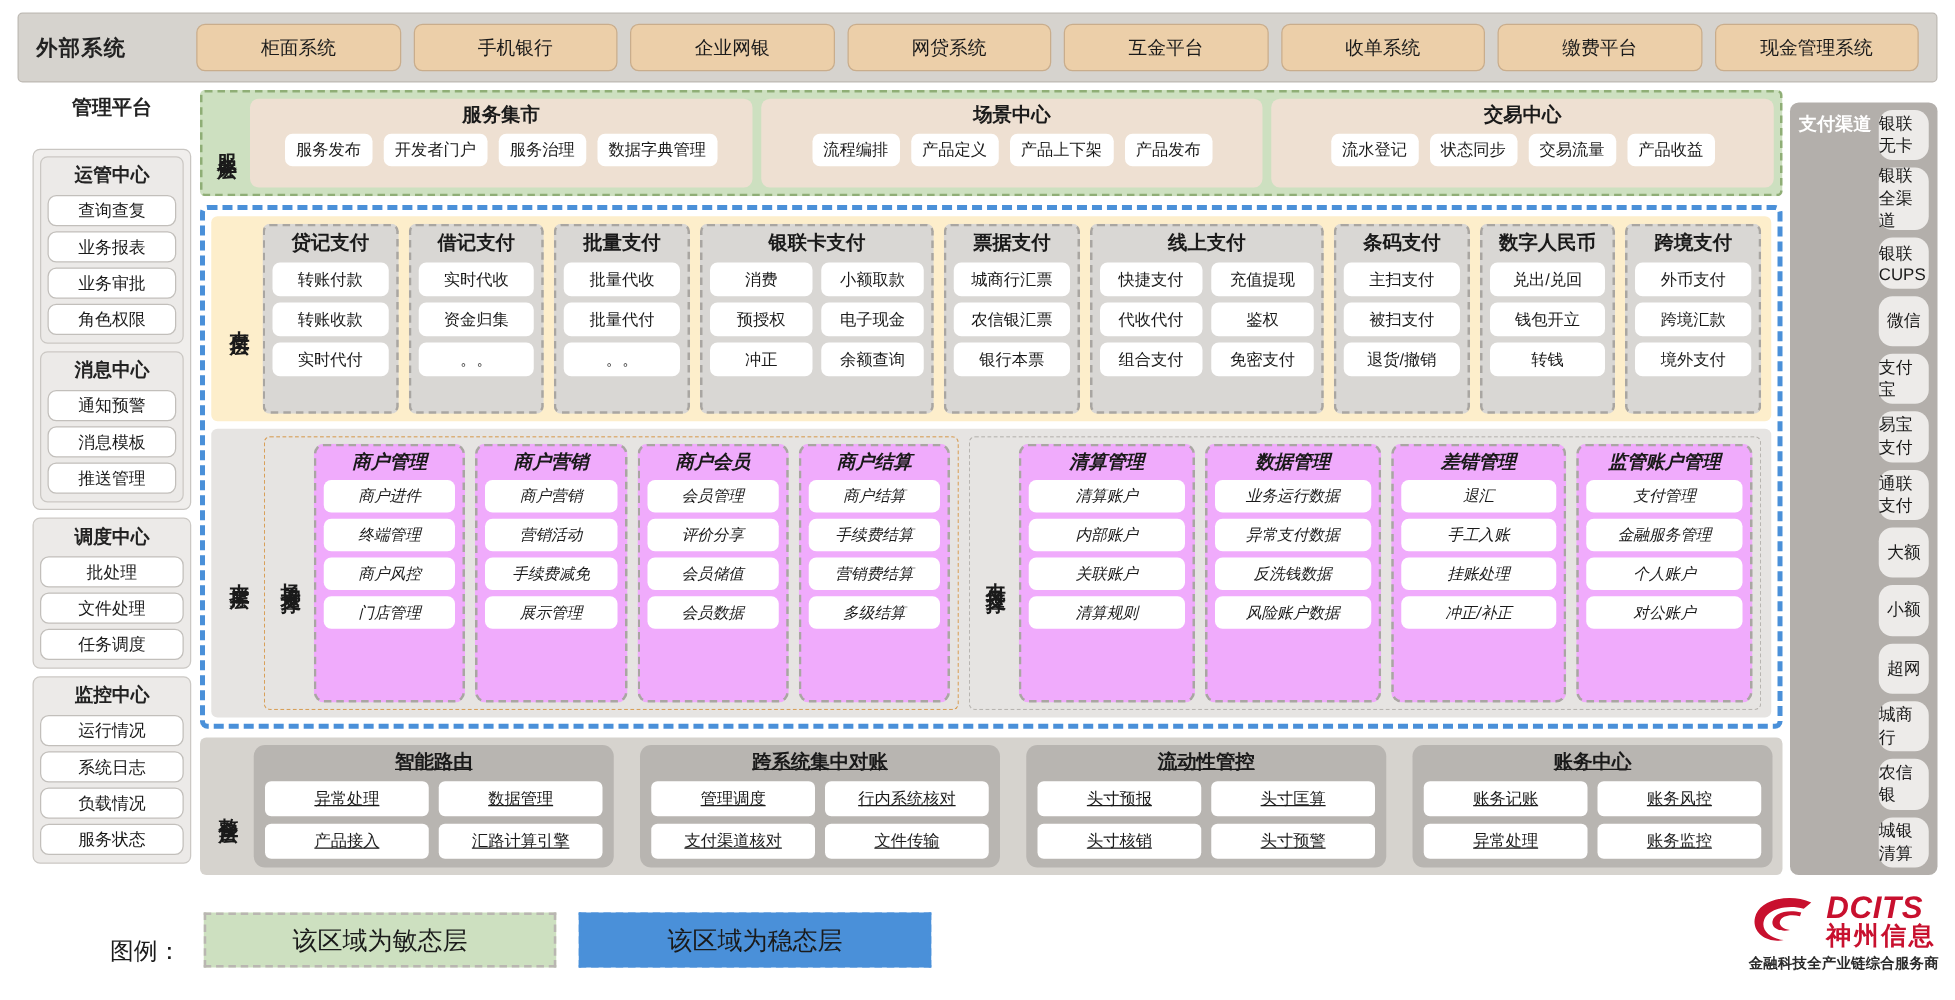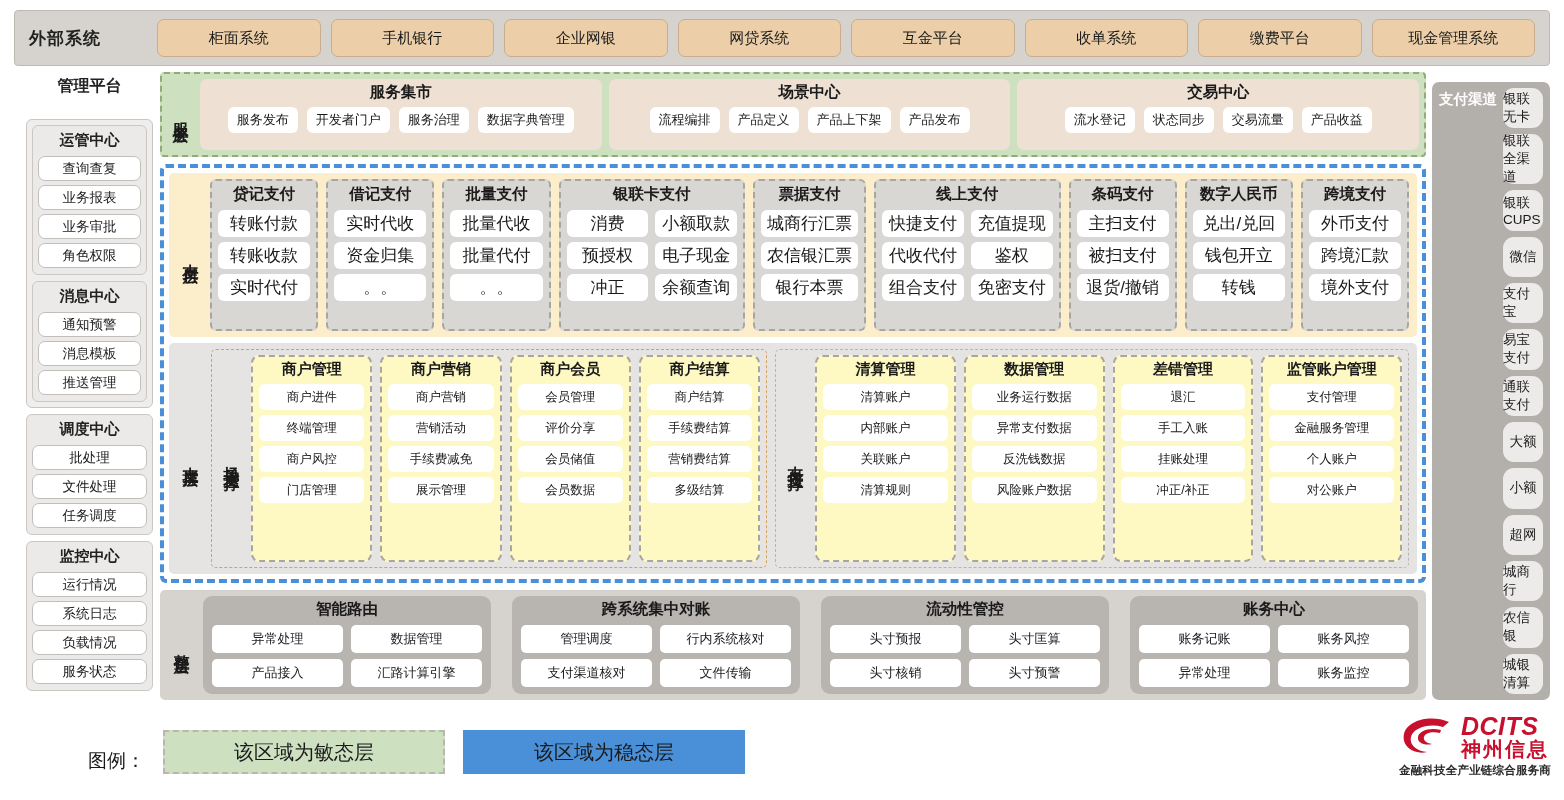--- a/index.html
+++ b/index.html
@@ -117,51 +117,51 @@
     background: #d9d7d4; border: 2px dashed #a9a6a2; border-radius: 6px;
     display: flex; flex-direction: column; align-items: center;
     padding: 3px 6px 6px; gap: 5px;
   }
   .pay-col-title { font-size: 15.5px; font-weight: bold; color: #1a1a1a; }
   .pay-grid { display: flex; flex-direction: column; gap: 5px; width: 100%; }
   .pay-row { display: flex; gap: 7px; }
   .pay-item {
     background: #ffffff; border-radius: 6px; height: 27px; flex: 1 1 0;
     display: flex; align-items: center; justify-content: center;
-    font-size: 17px; color: #1a1a1a; white-space: nowrap; padding: 0 6px;
+    font-size: 13px; color: #1a1a1a; white-space: nowrap; padding: 0 6px;
   }
 
   
   .support-band {
     background: #e6e4e2; border-radius: 5px; flex: 1 1 auto;
     display: flex; align-items: stretch; padding: 6px 8px; gap: 8px;
   }
   .sup-zone {
     display: flex; align-items: stretch; border-radius: 5px; padding: 5px 6px; gap: 7px;
   }
   .sup-zone.scene { flex: 0 0 556px; border: 1.5px dashed #d8a05a; }
   .sup-zone.paysup { flex: 1 1 auto; border: 1.5px dashed #b8b5b1; }
   .sup-cols { flex: 1; display: flex; gap: 8px; }
   .sup-col {
-    flex: 1 1 0; background: #fef9c3; border: 2px dashed #a9a6a2; border-radius: 8px;
-    display: flex; flex-direction: column; align-items: center; padding: 3px 6px 6px; gap: 5px;
+    flex: 1 1 0; background: #f0abfc; border: 2px dashed #a9a6a2; border-radius: 8px;
+    display: flex; flex-direction: column; align-items: center; padding: 3px 6px 6px; gap: 5px; font-style: italic;
   }
   .sup-col-title { font-size: 15px; font-weight: bold; color: #1a1a1a; white-space: nowrap; }
   .sup-item {
     background: #ffffff; border-radius: 6px; height: 26px; width: 100%;
     display: flex; align-items: center; justify-content: center;
     font-size: 12.5px; color: #1a1a1a; white-space: nowrap;
   }
 
   
   .integ-layer {
     background: #d6d3ce; border-radius: 5px; height: 110px;
     display: flex; align-items: stretch; padding: 6px 8px; gap: 9px;
   }
-  .integ-cards { flex: 1; display: flex; gap: 21px; }
+  .integ-cards { flex: 1; display: flex; gap: 21px; text-decoration: underline; }
   .integ-card {
     flex: 1 1 0; background: #b8b5b1; border-radius: 9px;
     display: flex; flex-direction: column; align-items: center; padding: 3px 9px 7px; gap: 5px;
   }
   .integ-title { font-size: 15.5px; font-weight: bold; color: #1a1a1a; }
   .integ-grid { display: flex; flex-direction: column; gap: 6px; width: 100%; }
   .integ-row { display: flex; gap: 8px; }
   .integ-item {
     background: #ffffff; border-radius: 5px; height: 28px; flex: 1 1 0;
     display: flex; align-items: center; justify-content: center;

